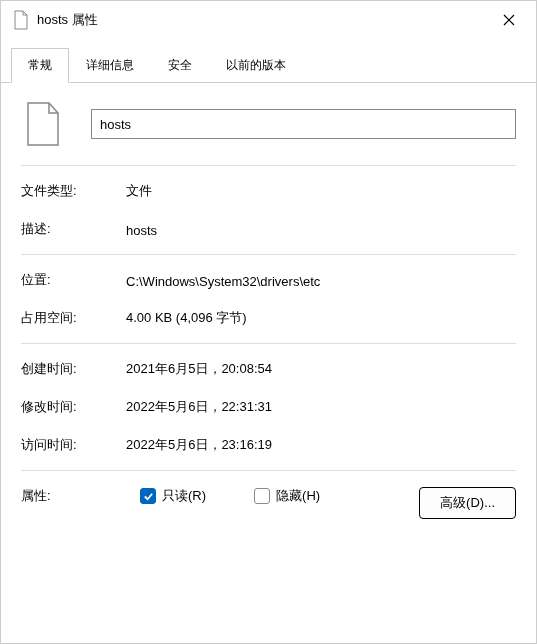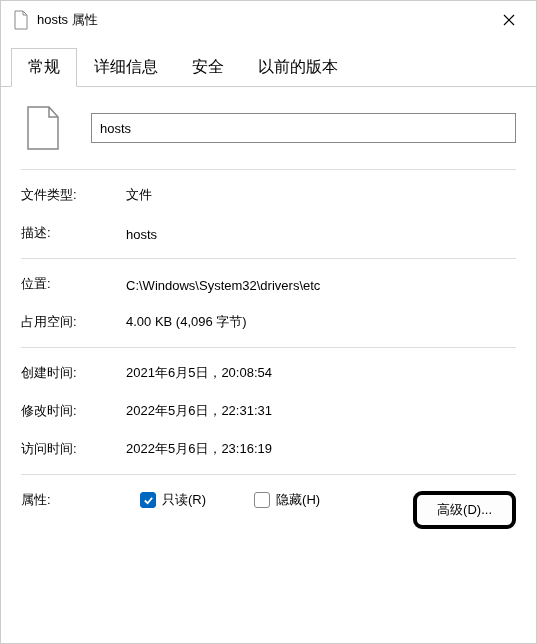--- a/index.html
+++ b/index.html
@@ -42,21 +42,21 @@
     }
     .tabs {
       display: flex;
       border-bottom: 1px solid #ccc;
       padding: 0 10px;
       margin-top: 8px;
     }
     .tab {
       padding: 8px 16px;
       cursor: pointer;
-      font-size: 16px;
+      font-size: 12px;
       border: 1px solid transparent;
       border-bottom: none;
       position: relative;
       top: 1px;
     }
     .tab.active {
       border: 1px solid #ccc;
       border-bottom: 1px solid #fff;
       background: #fff;
     }
@@ -123,23 +123,23 @@
       justify-content: center;
       flex-shrink: 0;
     }
     .checkbox.checked {
       background: #0067c0;
       border-color: #0067c0;
     }
     .advanced-btn {
       margin-left: auto;
       padding: 6px 20px;
-      border: 4px solid #000000;
+      border: 1px solid #000000;
       background: #fdfdfd;
-      border-radius: 9px;
+      border-radius: 4px;
       cursor: pointer;
       font-size: 13px;
       font-family: inherit;
     }
     .gap { width: 20px; }
   </style>
 </head>
 <body>
 
 <div class="window">

